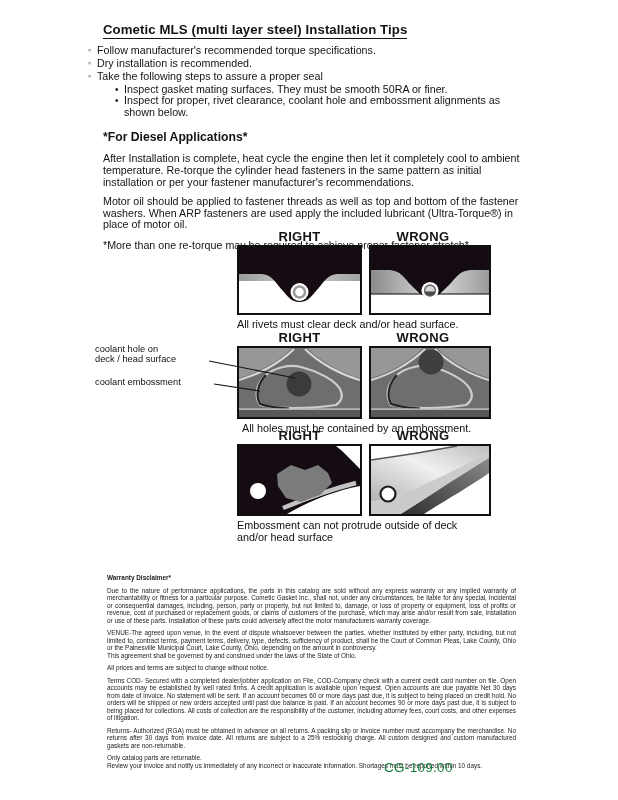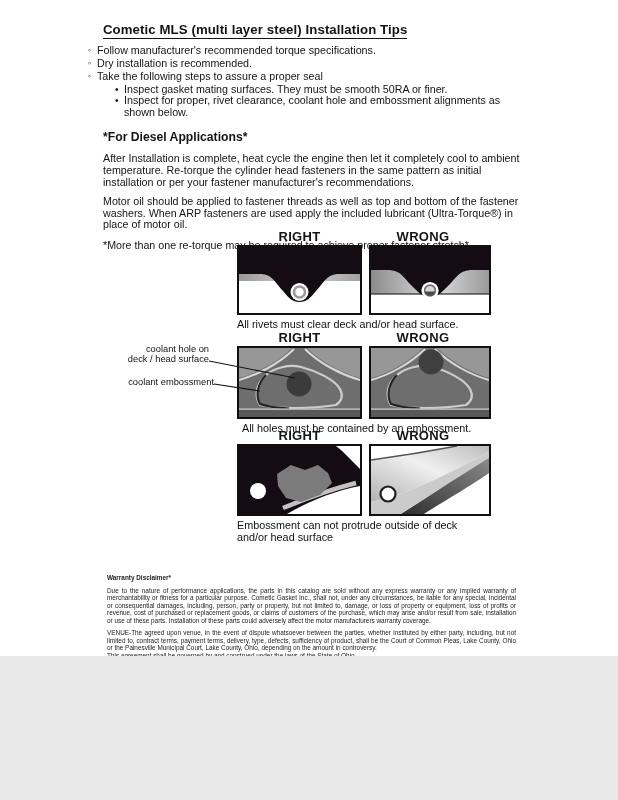--- a/index.html
+++ b/index.html
@@ -1,17 +1,17 @@
 <!DOCTYPE html>
 <html><head>
 <meta charset="utf-8">
 <style>
   html,body{margin:0;padding:0;background:#e9e9e9;}
   .page{
-    position:relative;width:618px;height:656px;background:#ffffff;
+    position:relative;width:618px;height:800px;background:#ffffff;
     font-family:"Liberation Sans","DejaVu Sans",sans-serif;color:#141414;
     overflow:hidden;margin:0 auto;
   }
   
   .content-top{padding:20px 0 0 88px;width:440px;}
   .doc-title{
     display:inline-block;margin-left:15px;font-size:13.2px;font-weight:bold;
     border-bottom:1.6px solid #141414;padding-bottom:1px;letter-spacing:.1px;
   }
   .bullets{margin-top:5px;font-size:10.7px;line-height:13.2px;}
@@ -24,21 +24,21 @@
   
   .pair{position:absolute;left:237px;}
   .pair-labels{display:flex;gap:0;}
   .pair-labels div{font-size:13px;font-weight:600;text-align:center;letter-spacing:.3px;}
   .lbl-r{width:125px;} .lbl-w{width:122px;}
   .pair-boxes{display:flex;gap:7px;margin-top:1px;}
   .dbox{border:2px solid #101010;display:block;background:#fff;}
   .caption{font-size:10.8px;line-height:12px;margin-top:3px;color:#101010;}
   #pair1{top:229px;} #pair2{top:330px;} #pair3{top:428px;}
   
-  .callout{position:absolute;font-size:9.3px;line-height:10px;text-align:right;color:#101010;}
+  .callout{position:absolute;font-size:9.3px;line-height:10px;text-align:left;color:#101010;}
   #callout-coolant{left:95px;top:344px;width:114px;}
   #callout-emboss{left:95px;top:377px;width:119px;}
   #leader-overlay{position:absolute;left:205px;top:350px;z-index:6;}
   
   .legal{position:absolute;left:107px;top:574px;width:409px;font-size:6.4px;line-height:7.5px;color:#222;}
   .legal .lh{font-weight:bold;}
   .legal p{margin:5px 0 0 0;text-align:justify;}
   .legal p.tight{margin-top:0;}
   .page-number{position:absolute;left:384px;top:760px;font-size:13.5px;color:#15803d;letter-spacing:.3px;}
 </style>

